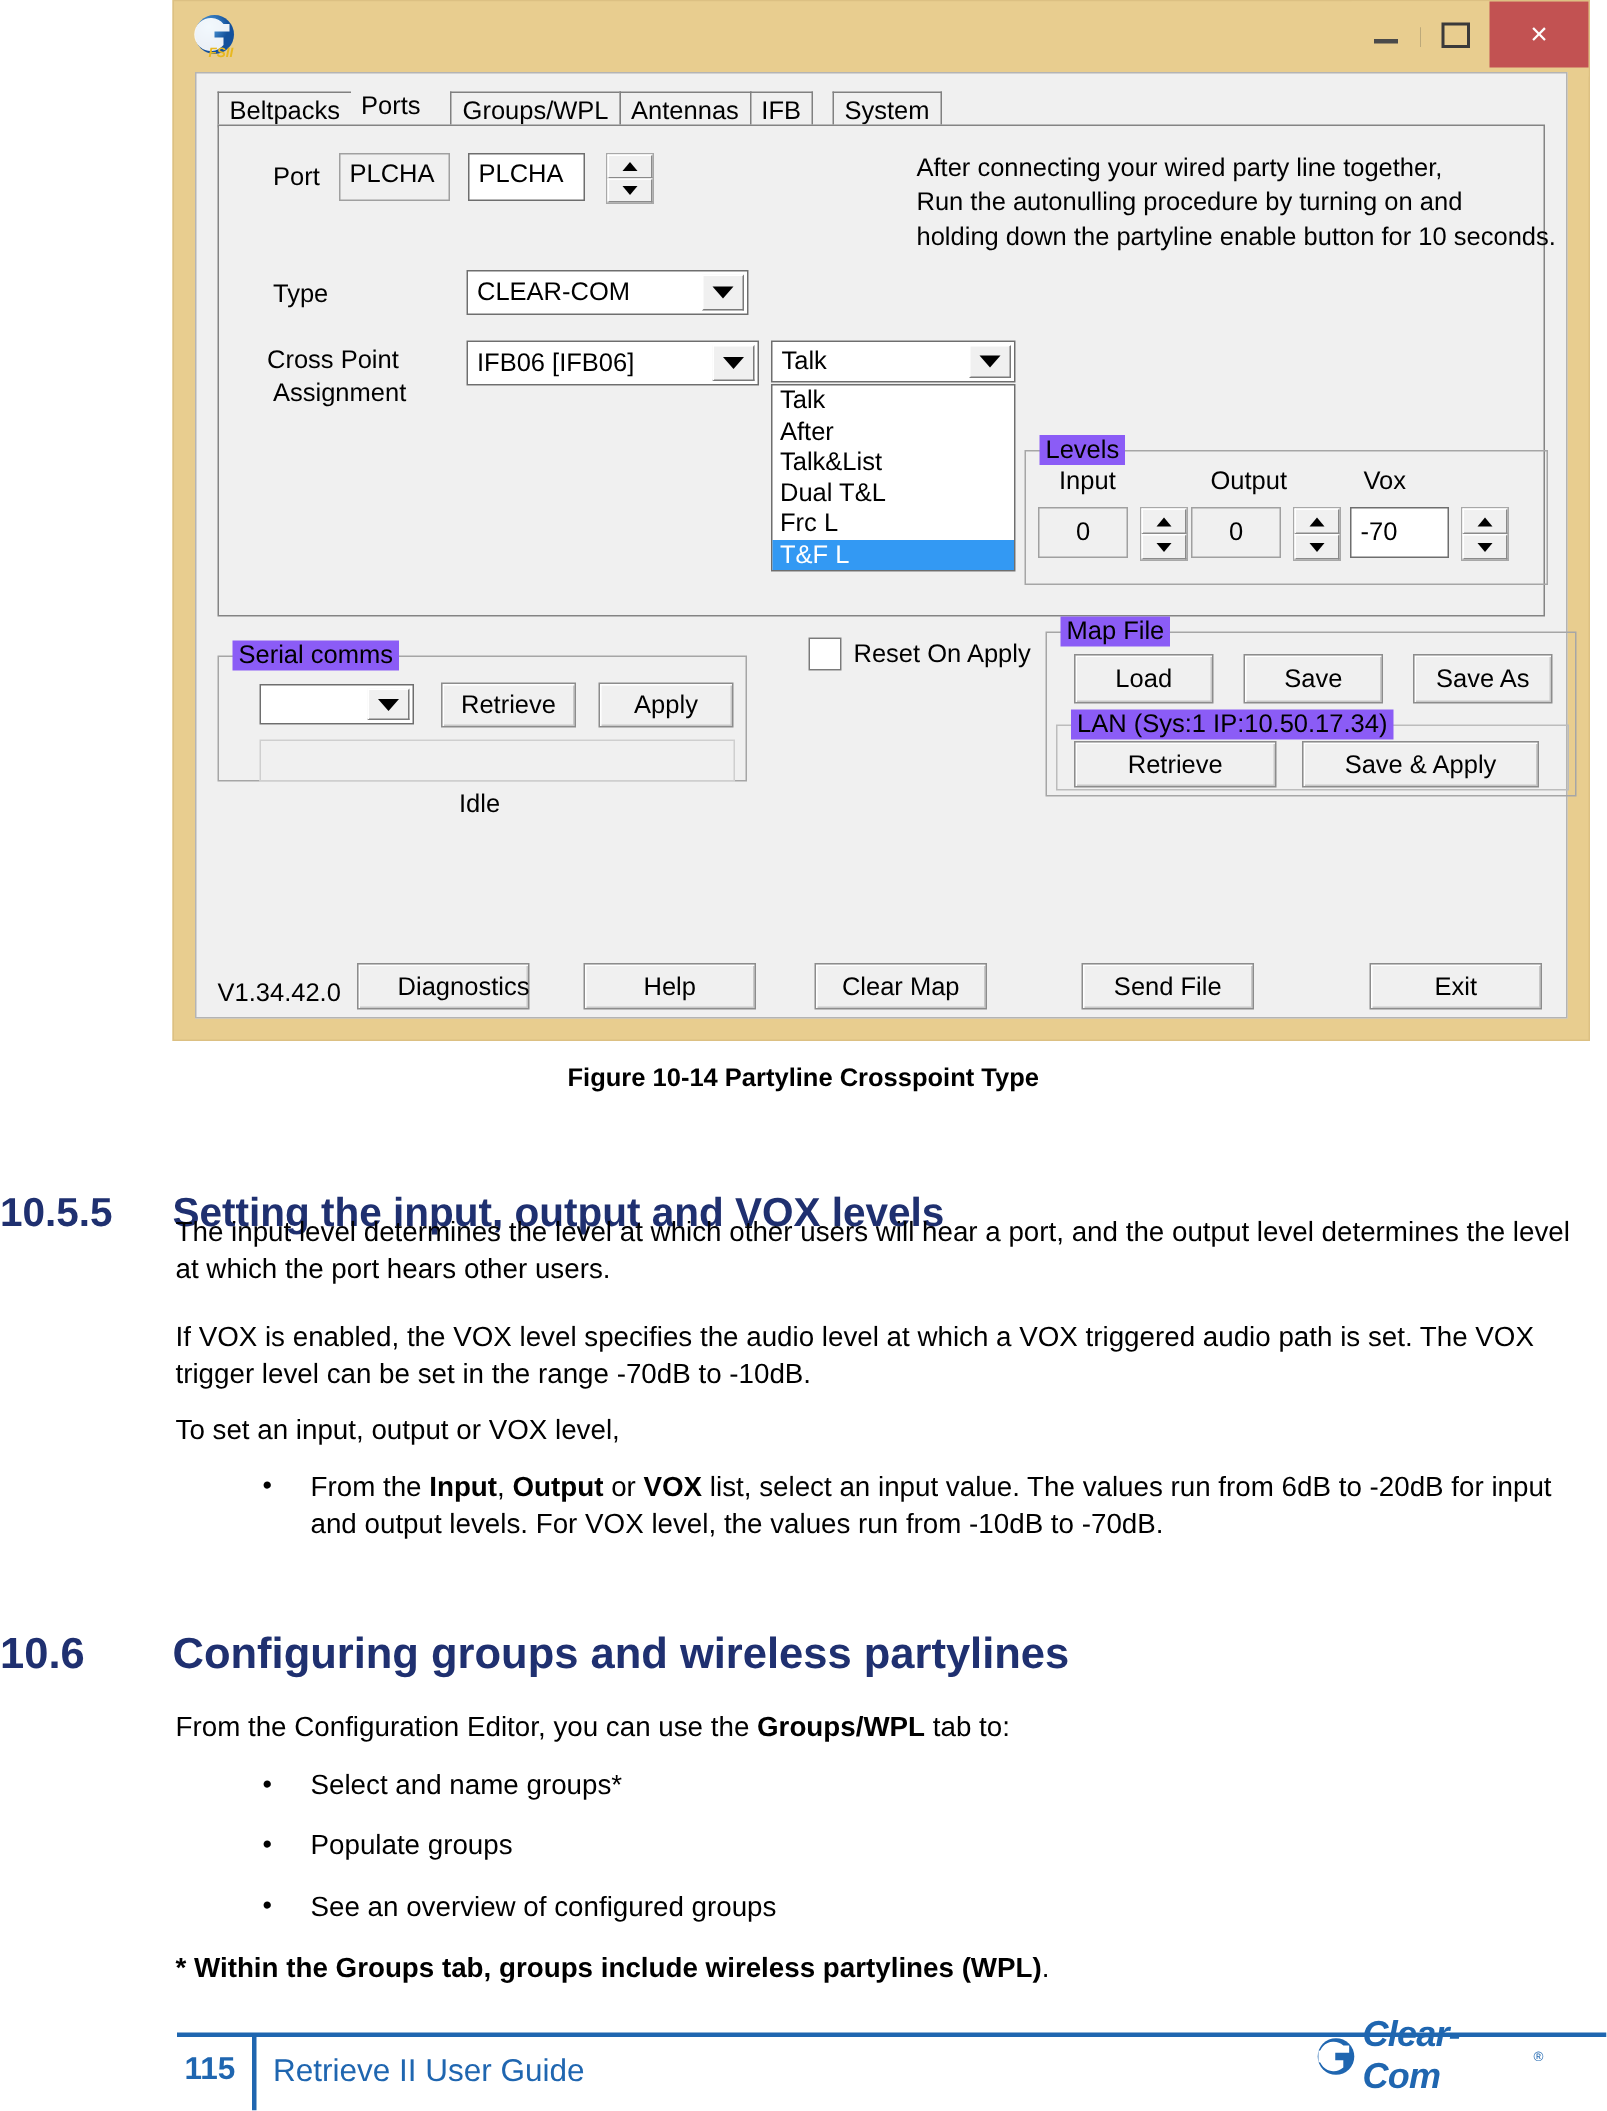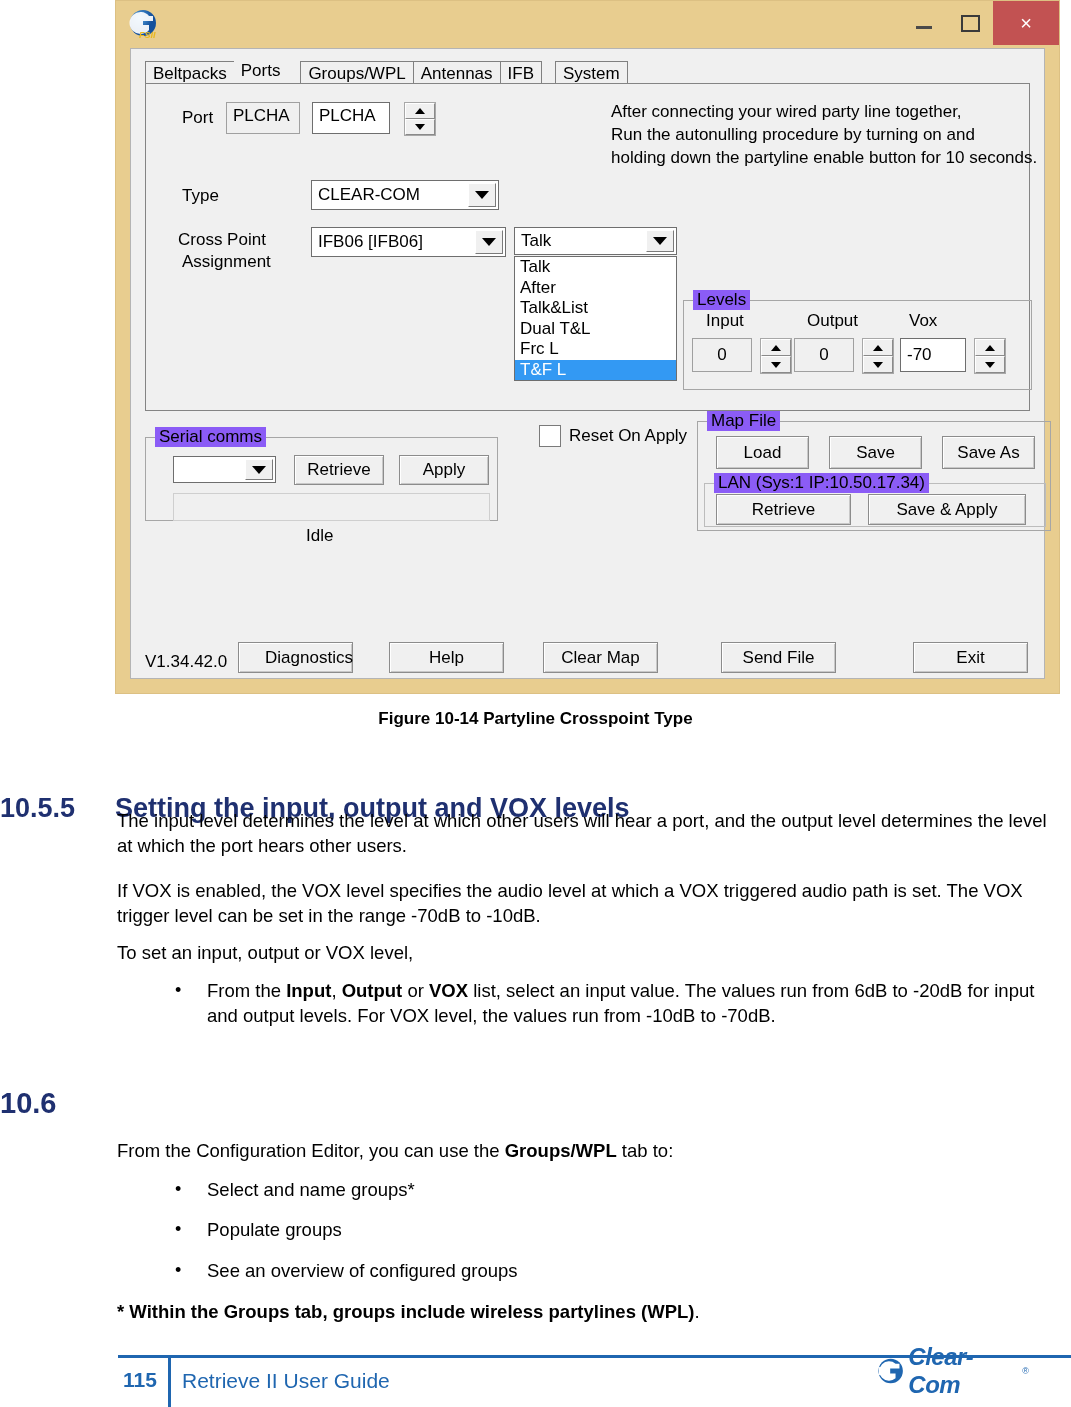--- a/index.html
+++ b/index.html
@@ -321,20 +321,21 @@
 <div class="para" style="left:117px;top:878px;width:952px;">If VOX is enabled, the VOX level specifies the audio level at which a VOX triggered audio path is set. The VOX trigger level can be set in the range -70dB to -10dB.</div>
 <div class="para" style="left:117px;top:940px;width:950px;">To set an input, output or VOX level,</div>
 
 <div class="bul" style="left:175px;top:978px;width:893px;">
   <span class="dot">•</span>
   <span class="btxt"><span>From the </span><b>Input</b><span>, </span><b>Output</b><span> or </span><b>VOX</b><span> list, select an input value. The values run from 6dB to -20dB for input and output levels. For VOX level, the values run from -10dB to -70dB.</span></span>
 </div>
 
 <div class="h2" style="left:0;top:1087px;width:1071px;height:40px;font-size:29px;">
   <span class="num">10.6</span>
+  <span class="txt">Configuring groups and wireless partylines</span>
 </div>
 
 <div class="para" style="left:117px;top:1138px;width:950px;"><span>From the Configuration Editor, you can use the </span><b>Groups/WPL</b><span> tab to:</span></div>
 
 <div class="bul" style="left:175px;top:1177px;width:890px;">
   <span class="dot">•</span>
   <span class="btxt">Select and name groups*</span>
 </div>
 <div class="bul" style="left:175px;top:1217px;width:890px;">
   <span class="dot">•</span>

